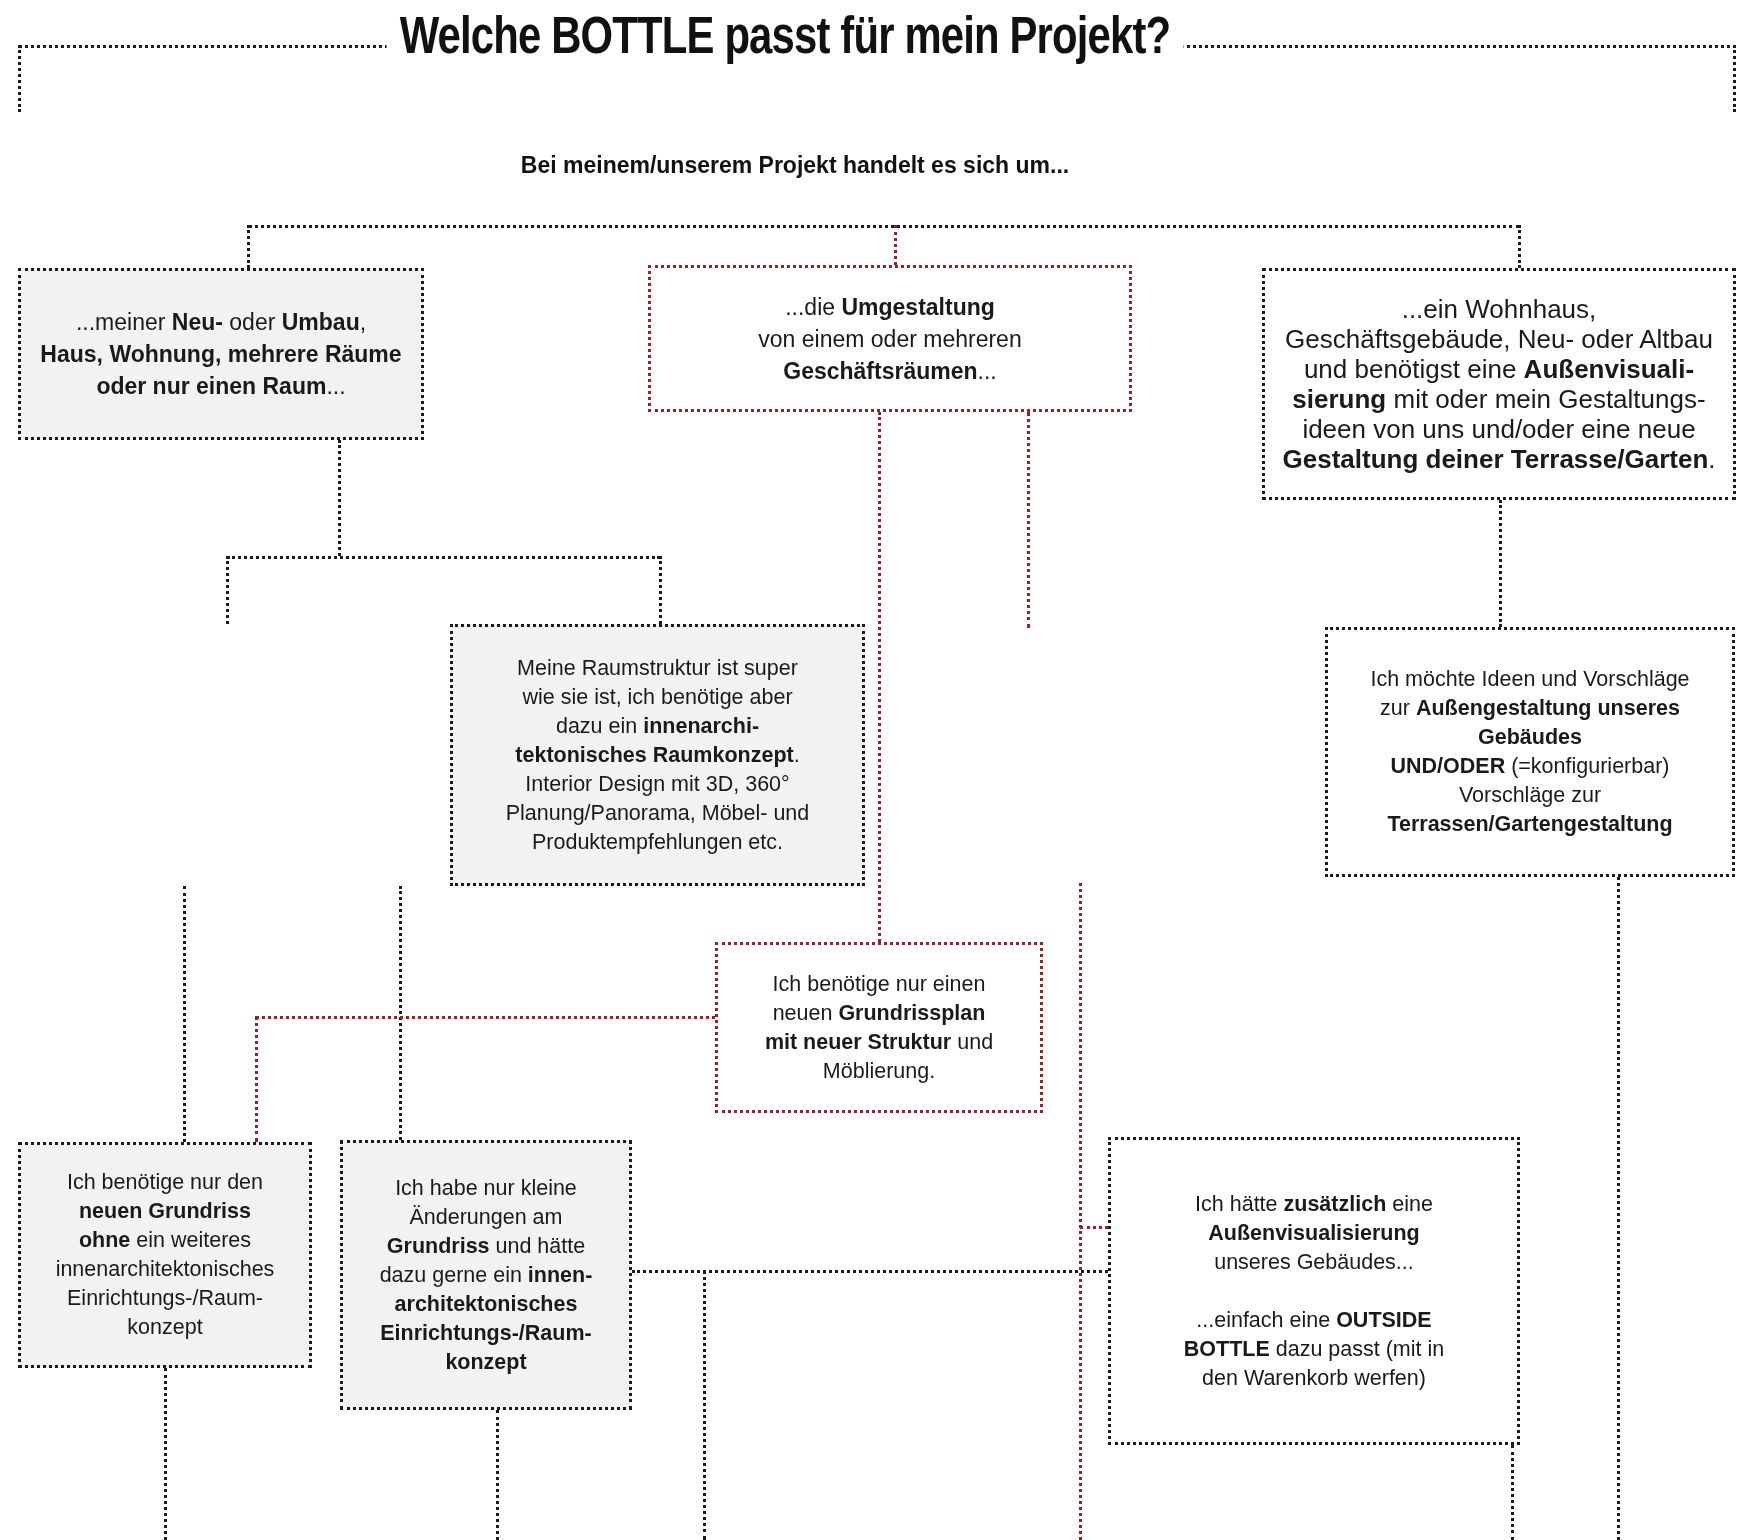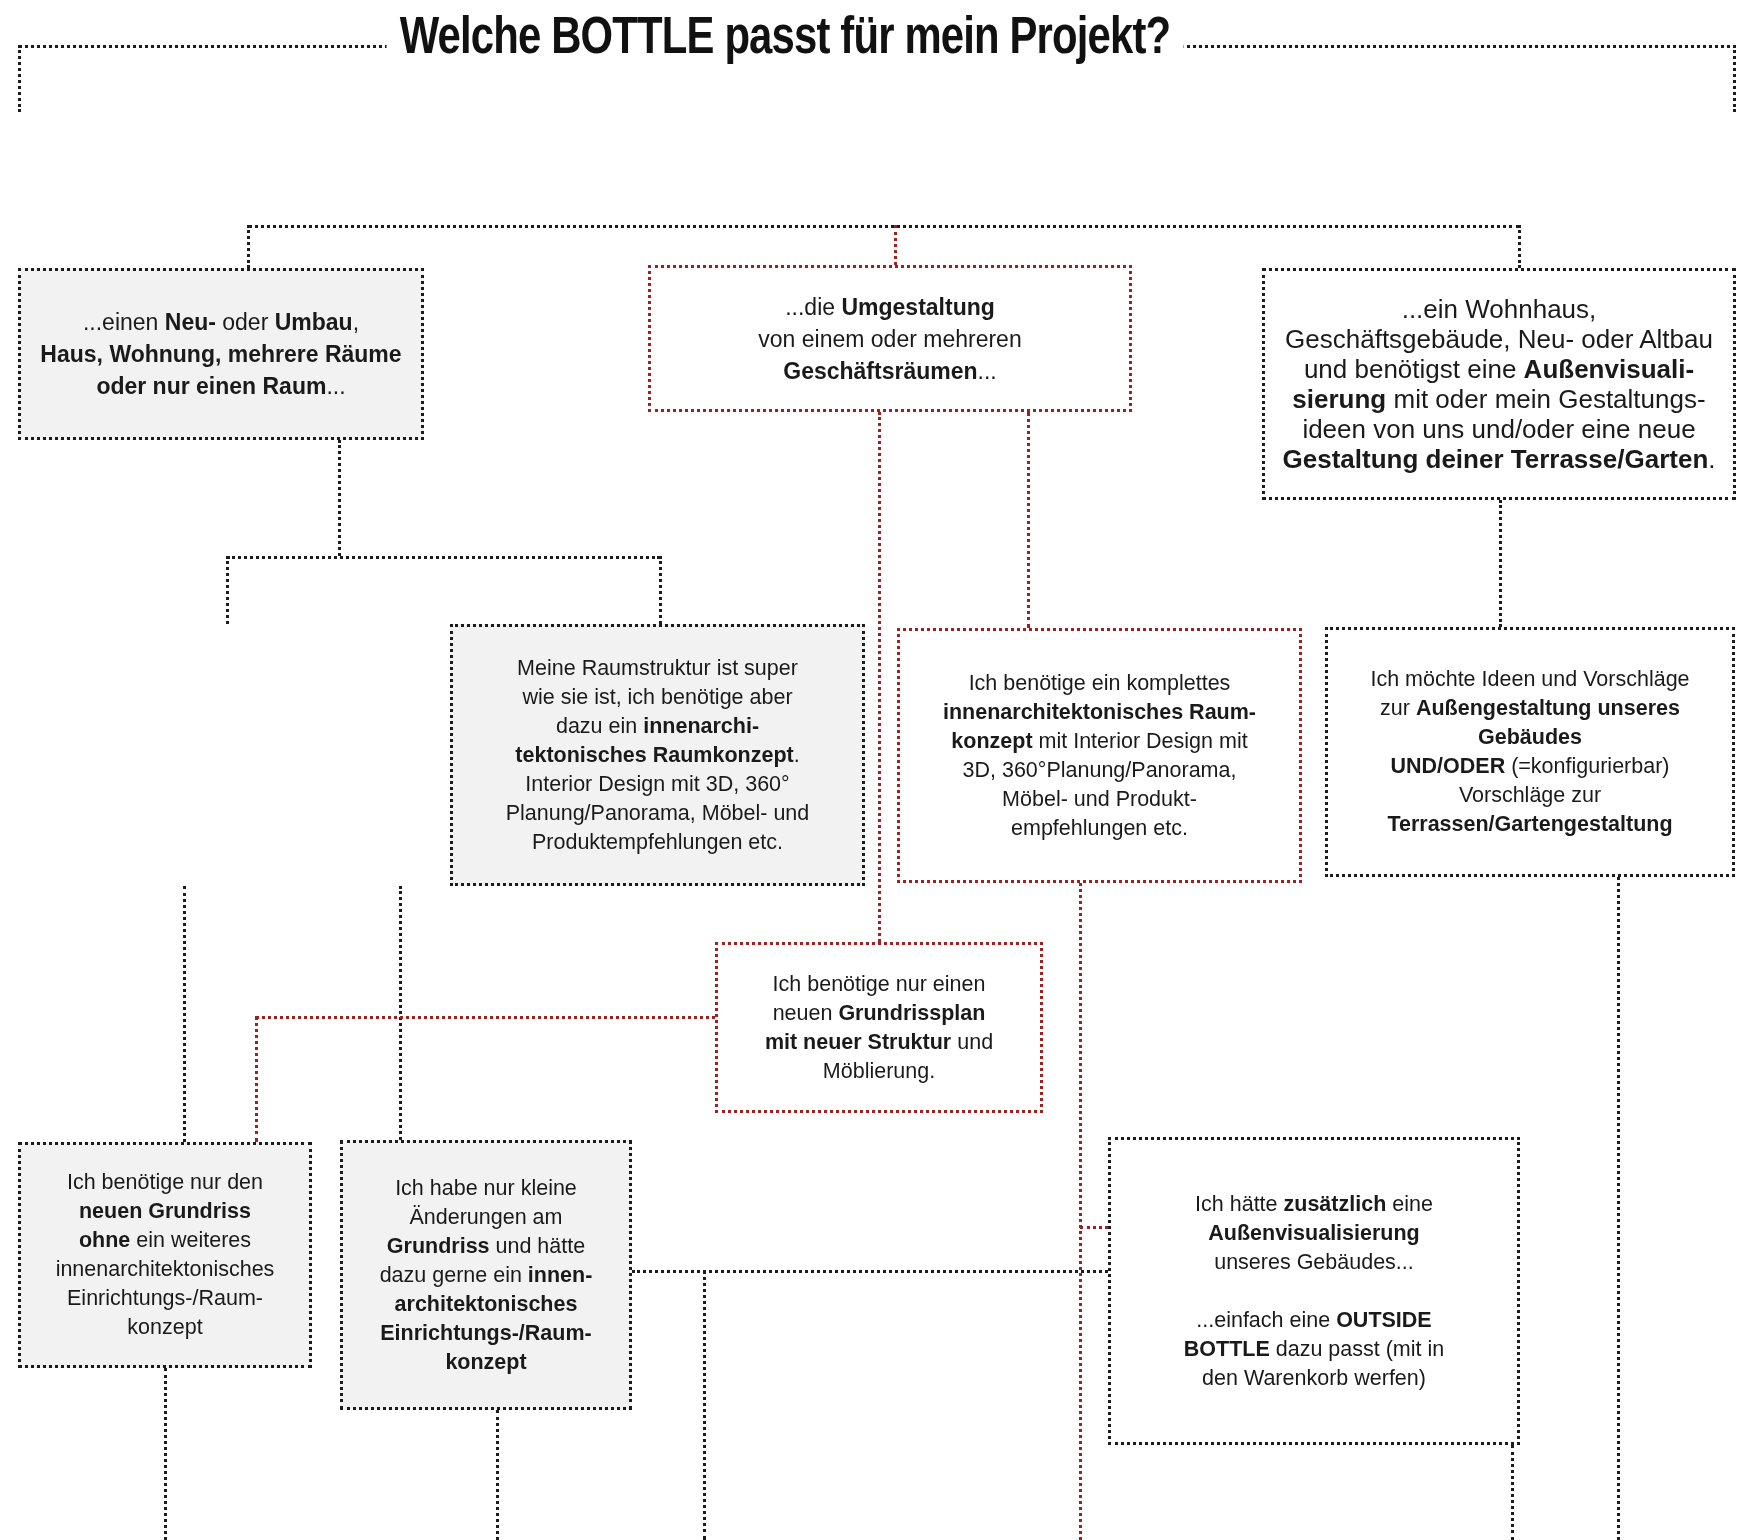--- a/index.html
+++ b/index.html
@@ -38,20 +38,21 @@
 <body>
 
 <div id="stage">
 
   <div class="hl" style="left:18px;top:45px;width:444px;"></div>
   <div class="hl" style="left:1110px;top:45px;width:626px;"></div>
   <div class="vl" style="left:18px;top:45px;height:67px;"></div>
   <div class="vl" style="left:1733px;top:45px;height:67px;"></div>
 
   <h1 id="title">Welche BOTTLE passt für mein Projekt?</h1>
+  <div id="subtitle">Bei meinem/unserem Projekt handelt es sich um...</div>
 
   <div class="hl" style="left:248px;top:225px;width:1272px;"></div>
   <div class="vl" style="left:247px;top:225px;height:43px;"></div>
   <div class="vl red" style="left:894px;top:225px;height:40px;"></div>
   <div class="vl" style="left:1518px;top:225px;height:43px;"></div>
 
   <div class="vl" style="left:338px;top:440px;height:116px;"></div>
   <div class="hl" style="left:227px;top:556px;width:433px;"></div>
   <div class="vl" style="left:226px;top:556px;height:68px;"></div>
   <div class="vl" style="left:659px;top:556px;height:68px;"></div>
@@ -66,46 +67,40 @@
   <div class="vl red" style="left:1079px;top:883px;height:657px;"></div>
   <div class="hl red" style="left:1080px;top:1226px;width:28px;"></div>
   <div class="vl" style="left:1617px;top:877px;height:663px;"></div>
 
   <div class="vl" style="left:164px;top:1368px;height:172px;"></div>
   <div class="vl" style="left:496px;top:1410px;height:130px;"></div>
   <div class="hl" style="left:632px;top:1270px;width:476px;"></div>
   <div class="vl" style="left:703px;top:1270px;height:270px;"></div>
   <div class="vl" style="left:1511px;top:1445px;height:95px;"></div>
 
-  <div class="node gray big" style="left:18px;top:268px;width:406px;height:172px;"><span><span>...einen </span><b>Neu-</b><span> oder </span><b>Umbau</b><span>,
+  <div class="node gray big" style="left:18px;top:268px;width:406px;height:172px;"><span><span>...meiner </span><b>Neu-</b><span> oder </span><b>Umbau</b><span>,
 </span><b>Haus, Wohnung, mehrere Räume
 oder nur einen Raum</b><span>...</span></span></div>
   <div class="node accent big" style="left:648px;top:265px;width:484px;height:147px;"><span><span>...die </span><b>Umgestaltung</b><span>
 von einem oder mehreren
 </span><b>Geschäftsräumen</b><span>...</span></span></div>
   <div class="node mid" style="left:1262px;top:268px;width:474px;height:232px;"><span><span>...ein Wohnhaus,
 Geschäftsgebäude, Neu- oder Altbau
 und benötigst eine </span><b>Außenvisuali-
 sierung</b><span> mit oder mein Gestaltungs-
 ideen von uns und/oder eine neue
 </span><b>Gestaltung deiner Terrasse/Garten</b><span>.</span></span></div>
 
   <div class="node gray" style="left:450px;top:624px;width:415px;height:262px;"><span><span>Meine Raumstruktur ist super
 wie sie ist, ich benötige aber
 dazu ein </span><b>innenarchi-
 tektonisches Raumkonzept</b><span>.
 Interior Design mit 3D, 360°
 Planung/Panorama, Möbel- und
 Produktempfehlungen etc.</span></span></div>
-  <div class="node accent" style="left:897px;top:628px;width:405px;height:255px;"><span><span>Ich benötige ein komplettes
-</span><b>innenarchitektonisches Raum-
-konzept</b><span> mit Interior Design mit
-3D, 360°Planung/Panorama,
-Möbel- und Produkt-
-empfehlungen etc.</span></span></div>
   <div class="node" style="left:1325px;top:627px;width:410px;height:250px;"><span><span>Ich möchte Ideen und Vorschläge
 zur </span><b>Außengestaltung unseres
 Gebäudes
 UND/ODER</b><span> (=konfigurierbar)
 Vorschläge zur
 </span><b>Terrassen/Gartengestaltung</b></span></div>
 
   <div class="node accent" style="left:715px;top:942px;width:328px;height:171px;"><span><span>Ich benötige nur einen
 neuen </span><b>Grundrissplan
 mit neuer Struktur</b><span> und

